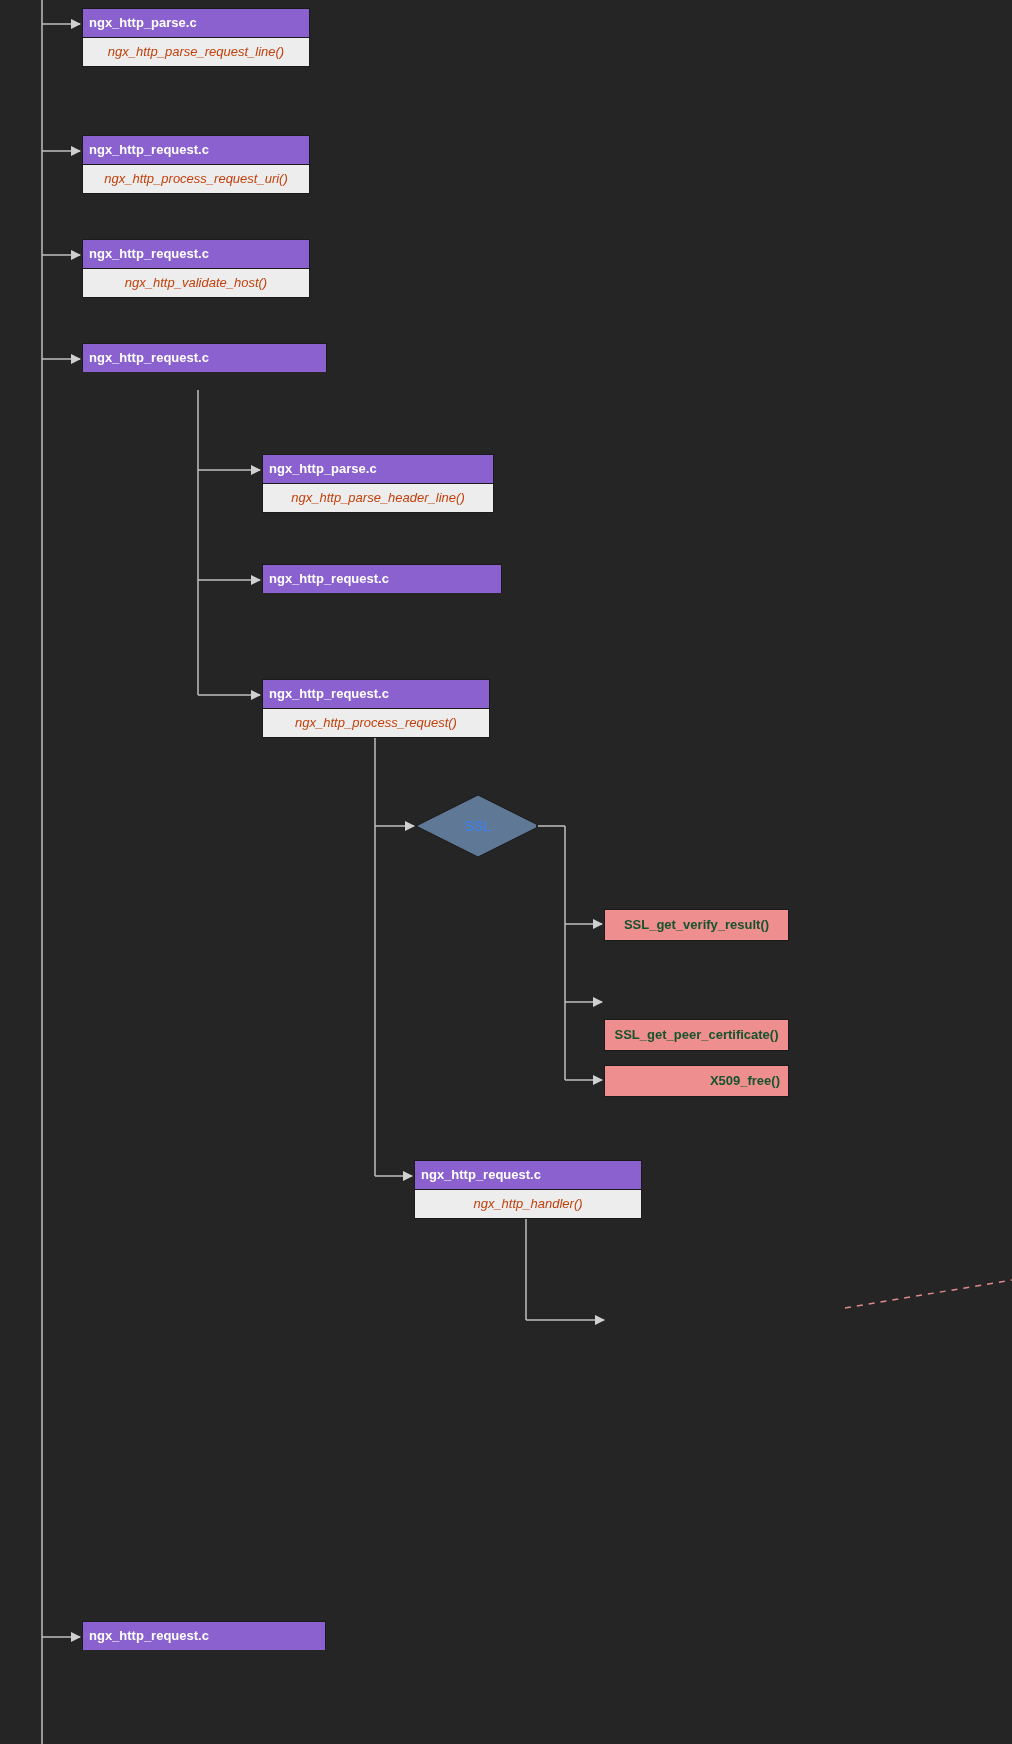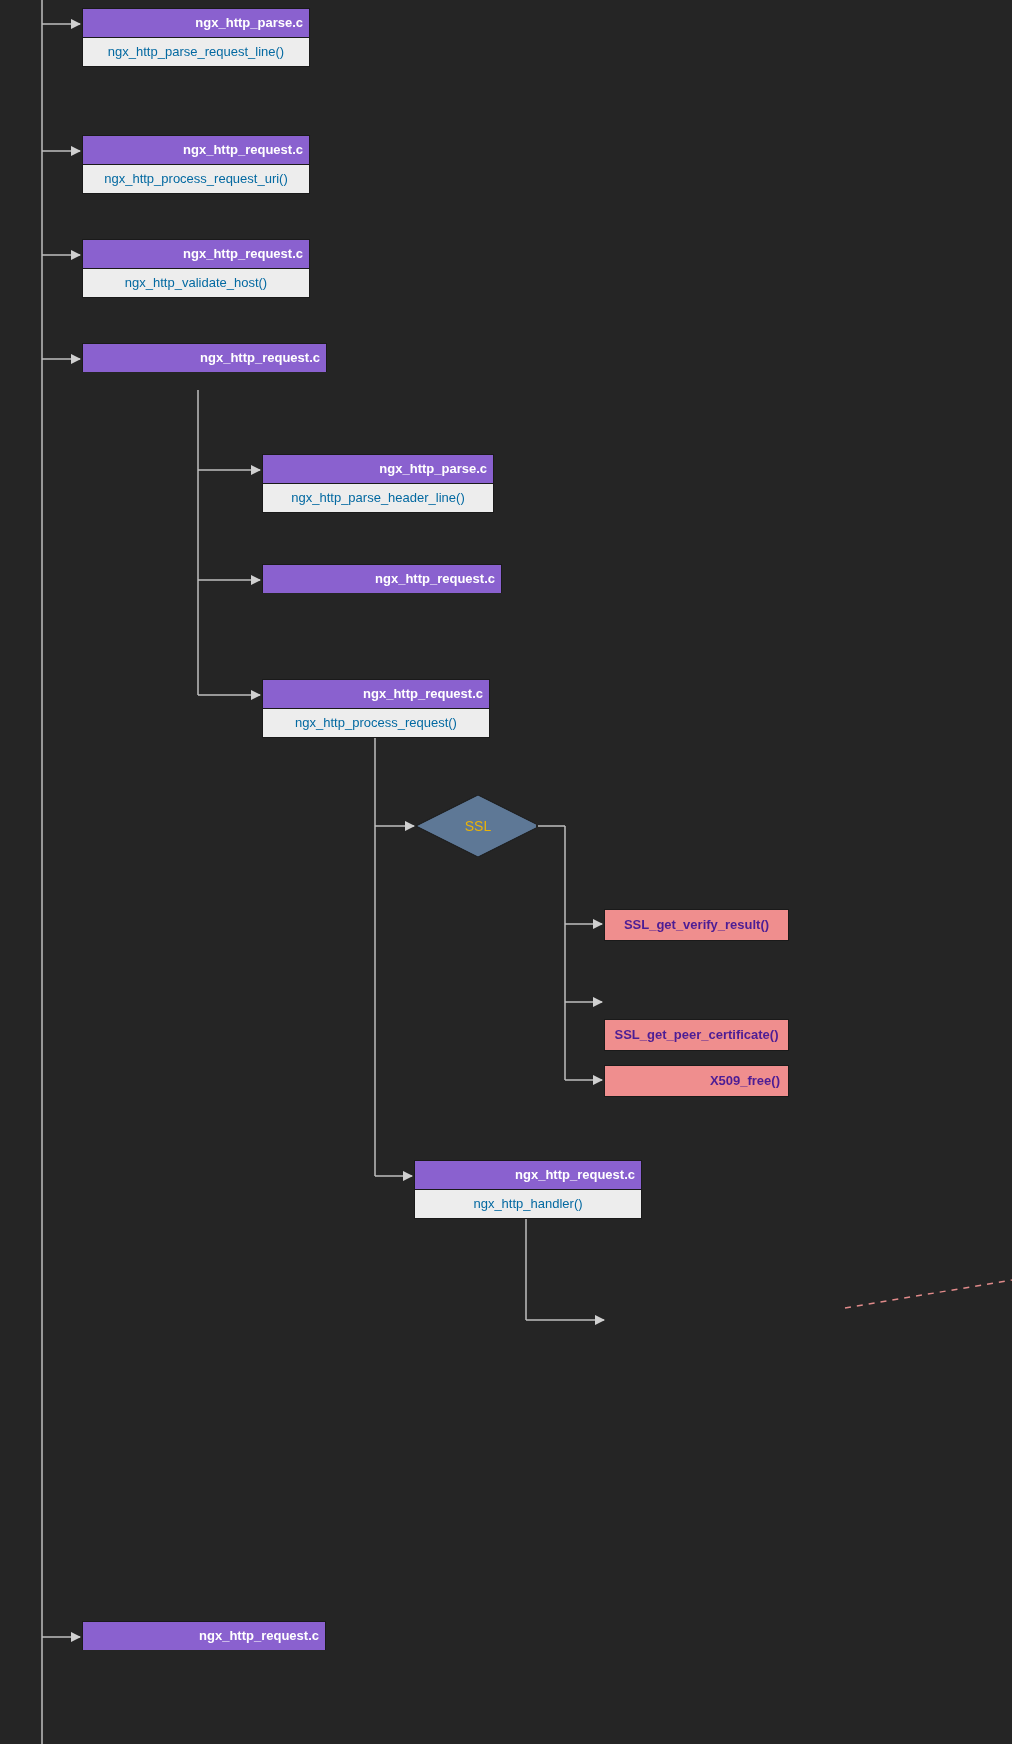--- a/index.html
+++ b/index.html
@@ -18,58 +18,59 @@
   }
   .node {
     position: absolute;
     box-sizing: border-box;
   }
   .node .hdr {
     background: #8A61CF;
     color: #fff;
     font-size: 13px;
     font-weight: bold;
-    text-align: right;
+    text-align: left;
     line-height: 18px;
     padding: 5px 6px;
     border: 1px solid #1a1a1a;
     border-bottom: none;
     box-sizing: border-box;
   }
   .node .body {
     background: #EDEDED;
-    color: #0369a1;
+    color: #c2410c;
     font-size: 13px;
     text-align: center;
     line-height: 18px;
     padding: 5px 6px;
     border: 1px solid #1a1a1a;
     box-sizing: border-box;
+    font-style: italic;
   }
   .pinknode {
     position: absolute;
     background: #EF8E8E;
-    color: #4c1d95;
+    color: #14532d;
     font-size: 13px;
     font-weight: bold;
     text-align: center;
     line-height: 18px;
     padding: 6px 8px;
     border: 1px solid #1a1a1a;
     box-sizing: border-box;
   }
   .diamond {
     position: absolute;
     width: 120px;
     height: 62px;
   }
   .diamond-text {
     position: absolute;
     width: 120px;
-    color: #eab308;
+    color: #3b82f6;
     font-size: 14px;
     text-align: center;
   }
   svg {
     position: absolute;
     top: 0;
     left: 0;
   }
 </style>
 </head>

